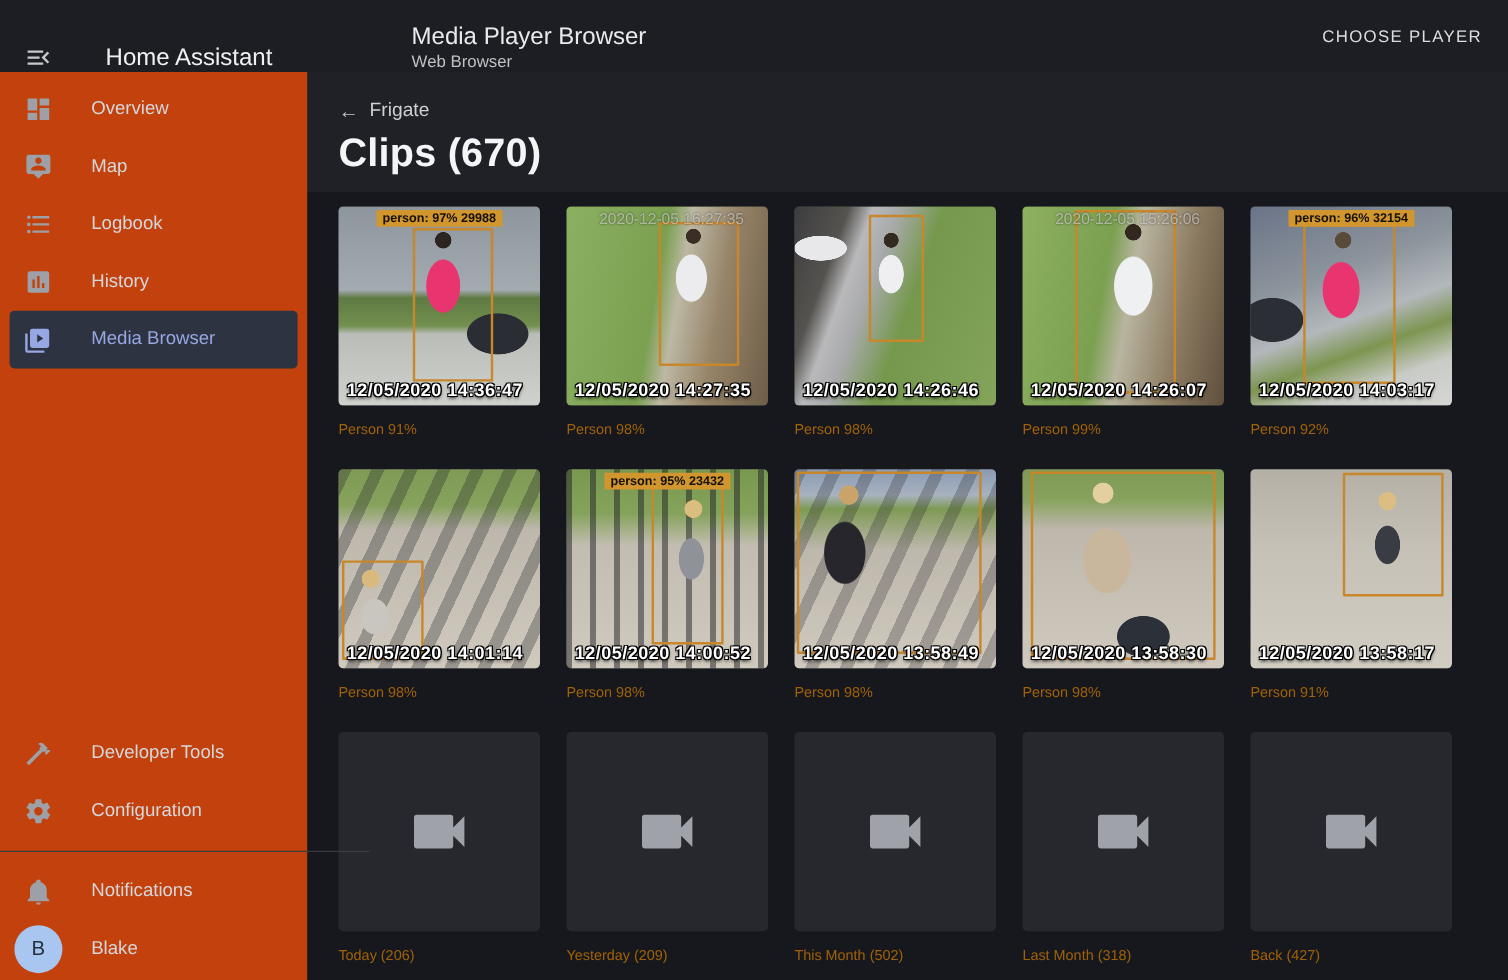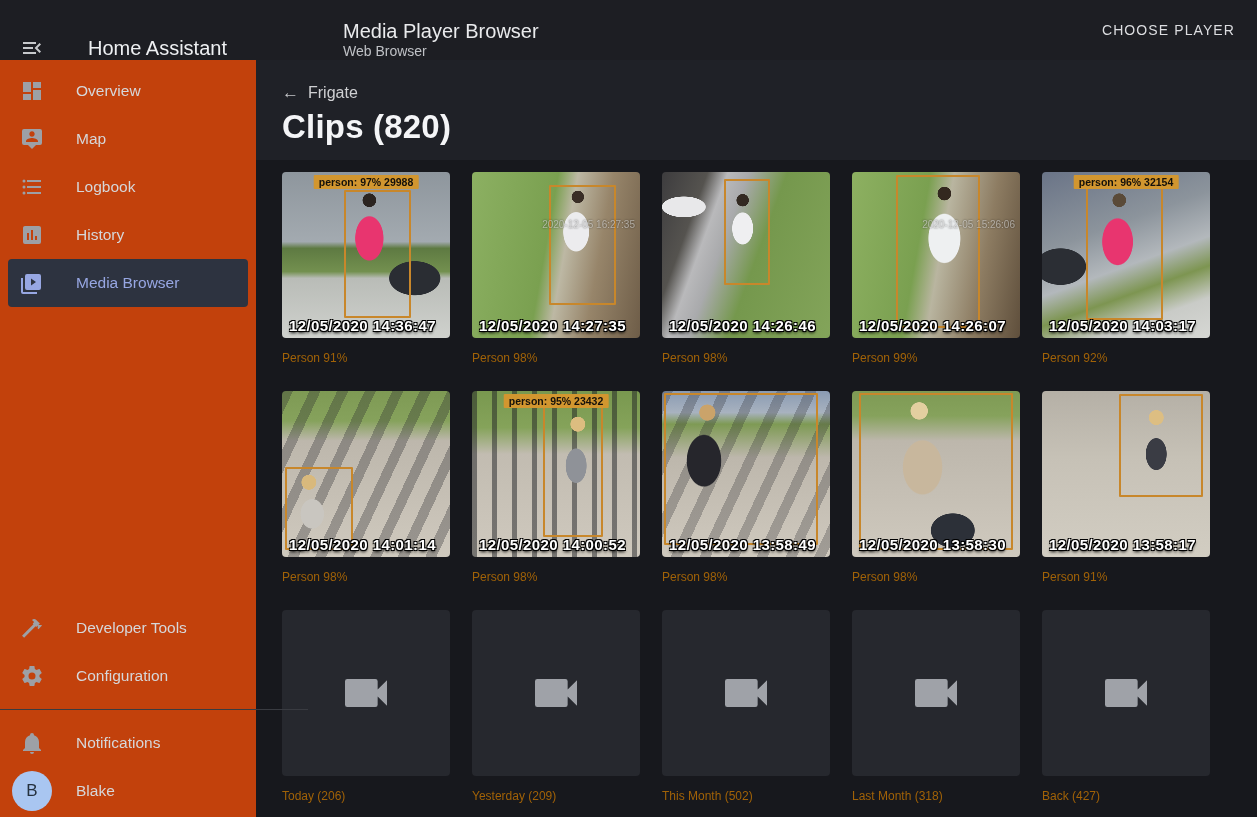--- a/index.html
+++ b/index.html
@@ -54,22 +54,22 @@
   .card { width:168px; cursor:pointer; }
   .thumb { position:relative; width:168px; height:166px; border-radius:4px; overflow:hidden;
            background:#2a2c32; }
   .caption { margin-top:9px; font-size:12px; color:#a16207; line-height:22px; white-space:nowrap; }
 
   .bbox { position:absolute; border:2px solid #c8872b; border-radius:1px; }
   .det-badge { position:absolute; top:3px; left:50%; transform:translateX(-50%);
                background:#d2962f; color:#14100a; font-size:10.5px; font-weight:700;
                padding:1px 5px; white-space:nowrap; border-radius:1px; }
   .det-badge:empty { display:none; }
-  .cam-ts { position:absolute; top:3px; right:5px; font-size:10px; color:rgba(255,255,255,.5);
-            text-shadow:0 0 2px rgba(0,0,0,.6);margin-top:44px; }
+  .cam-ts { position:absolute; top:3px; right:20px; font-size:13px; color:rgba(255,255,255,.5);
+            text-shadow:0 0 2px rgba(0,0,0,.6); }
   .cam-ts:empty { display:none; }
   .ts { position:absolute; left:7px; bottom:4px; font-size:15px; font-weight:800; color:#ffffff;
         letter-spacing:.4px; white-space:nowrap;
         text-shadow:-1px -1px 0 #000, 1px -1px 0 #000, -1px 1px 0 #000, 1px 1px 0 #000, 0 2px 3px #000; }
 
   
   .folder-thumb { background:#26282e; display:flex; align-items:center; justify-content:center; }
   .video-icon { width:56px; height:56px; color:#9fa2a8; }
 
   
@@ -215,21 +215,21 @@
       <span class="nav-label">Blake</span>
     </div>
   </div>
 </div>
 
 <div class="content-head">
   <div class="breadcrumb">
     <span class="arrow">←</span>
     <span>Frigate</span>
   </div>
-  <div class="page-title">Clips (820)</div>
+  <div class="page-title">Clips (670)</div>
 </div>
 
 <div class="content-body">
   <div class="grid">
 
     <div class="card clip-card">
       <div class="thumb s1">
         <div class="bbox" style="left: 37%; top: 11%; width: 40%; height: 77%;"></div>
         <span class="det-badge">person: 97% 29988</span>
 

